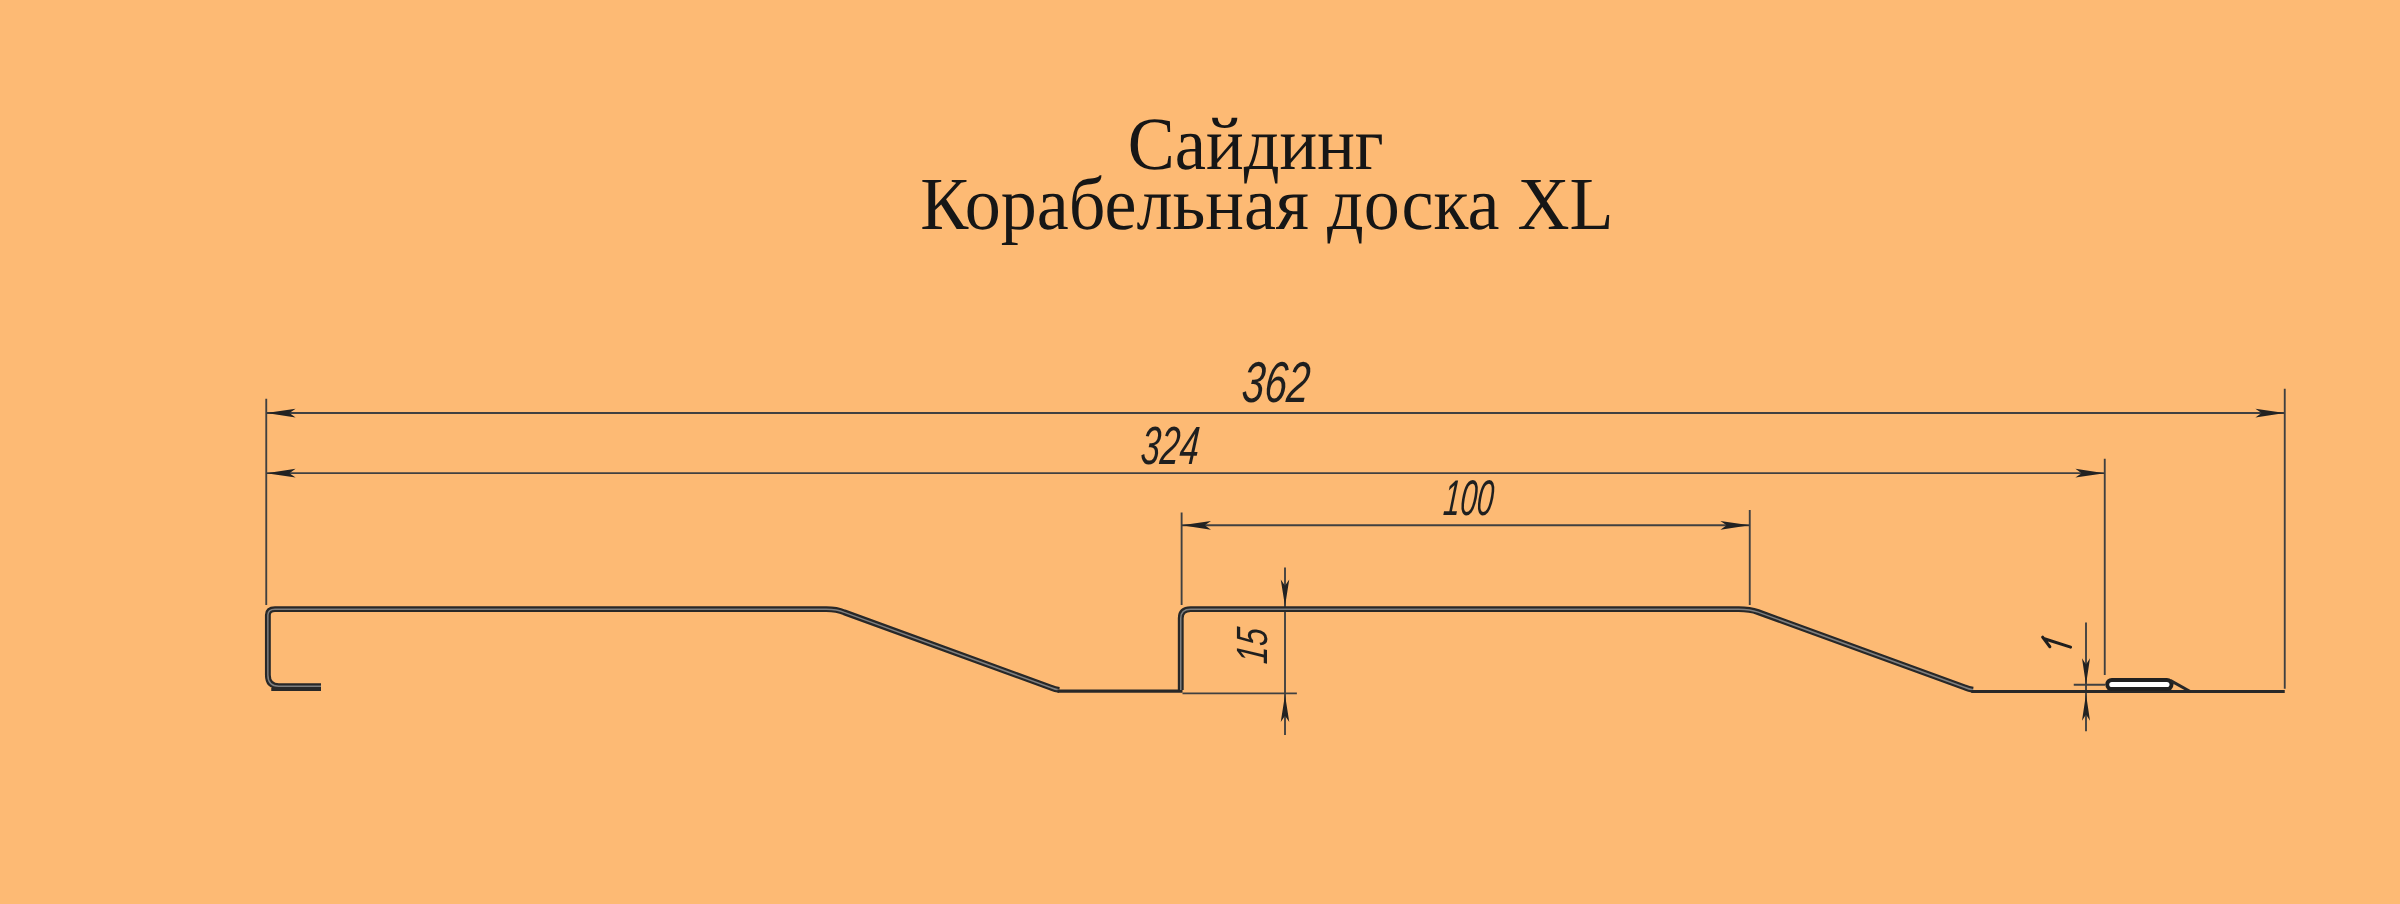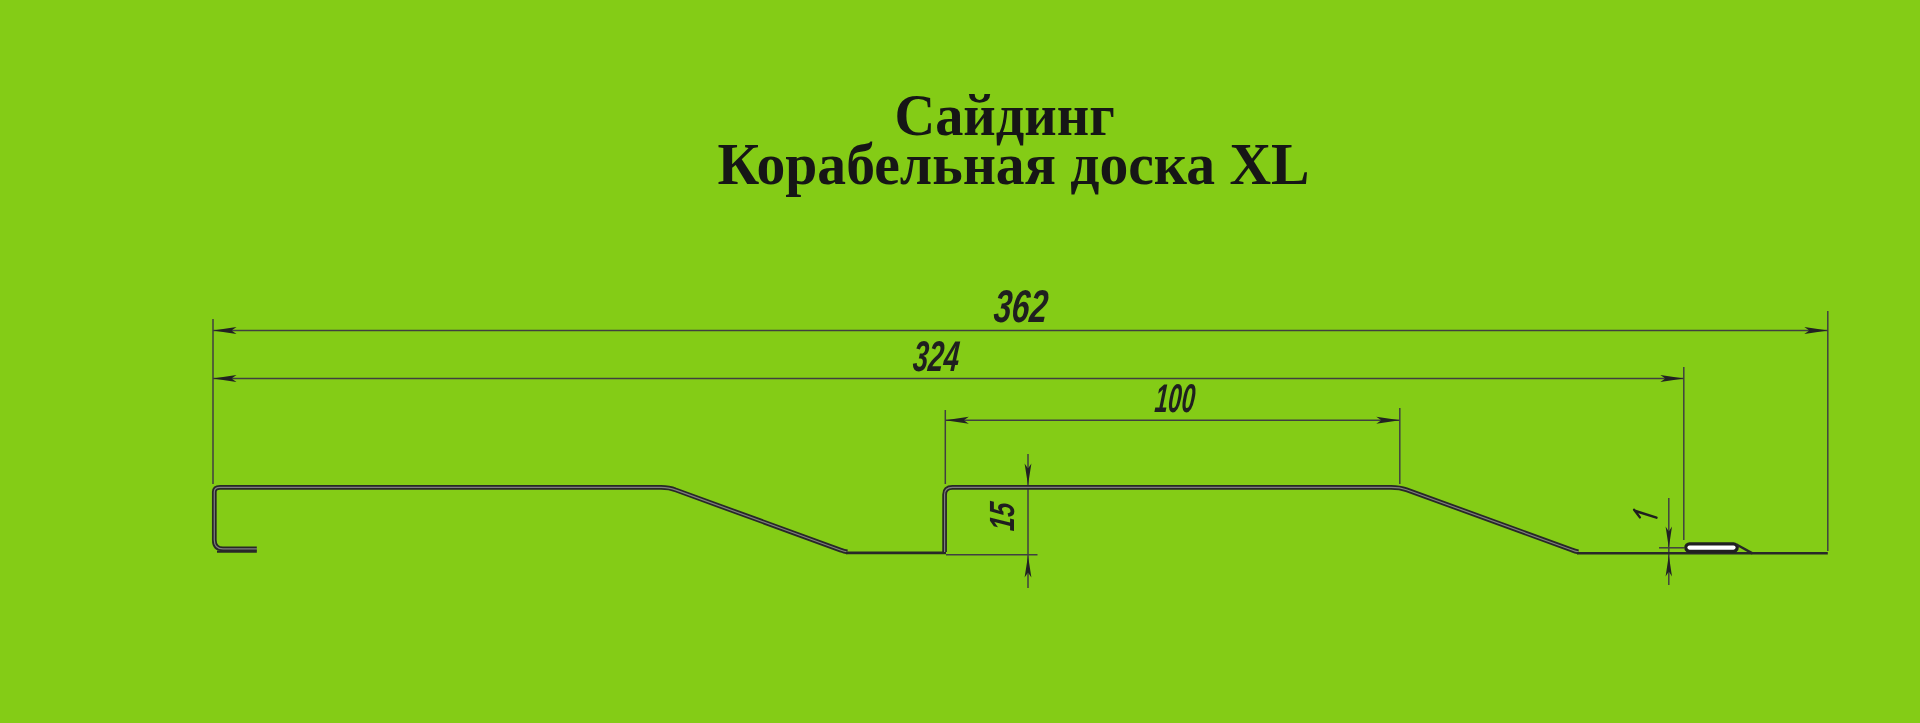--- a/index.html
+++ b/index.html
@@ -1,16 +1,16 @@
 <!DOCTYPE html>
 <html><head>
 <meta charset="utf-8">
 <style>
   html,body{margin:0;padding:0;background:#ffffff;}
-  .page{position:relative;width:1920px;height:723px;background:#84cc16;overflow:hidden;font-weight:bold;}
+  .page{position:relative;width:1920px;height:723px;background:#fdba74;overflow:hidden;}
   svg{position:absolute;left:0;top:0;filter:blur(0.4px);}
   text{font-family:"Liberation Sans",sans-serif;}
   .ttl{font-family:"Liberation Serif",serif;fill:#161616;}
   .dim{fill:#1f1f1f;font-style:italic;}
 </style>
 </head>
 <body>
 <div class="page">
 <svg width="1920" height="723" viewBox="0 0 1920 723">
 

